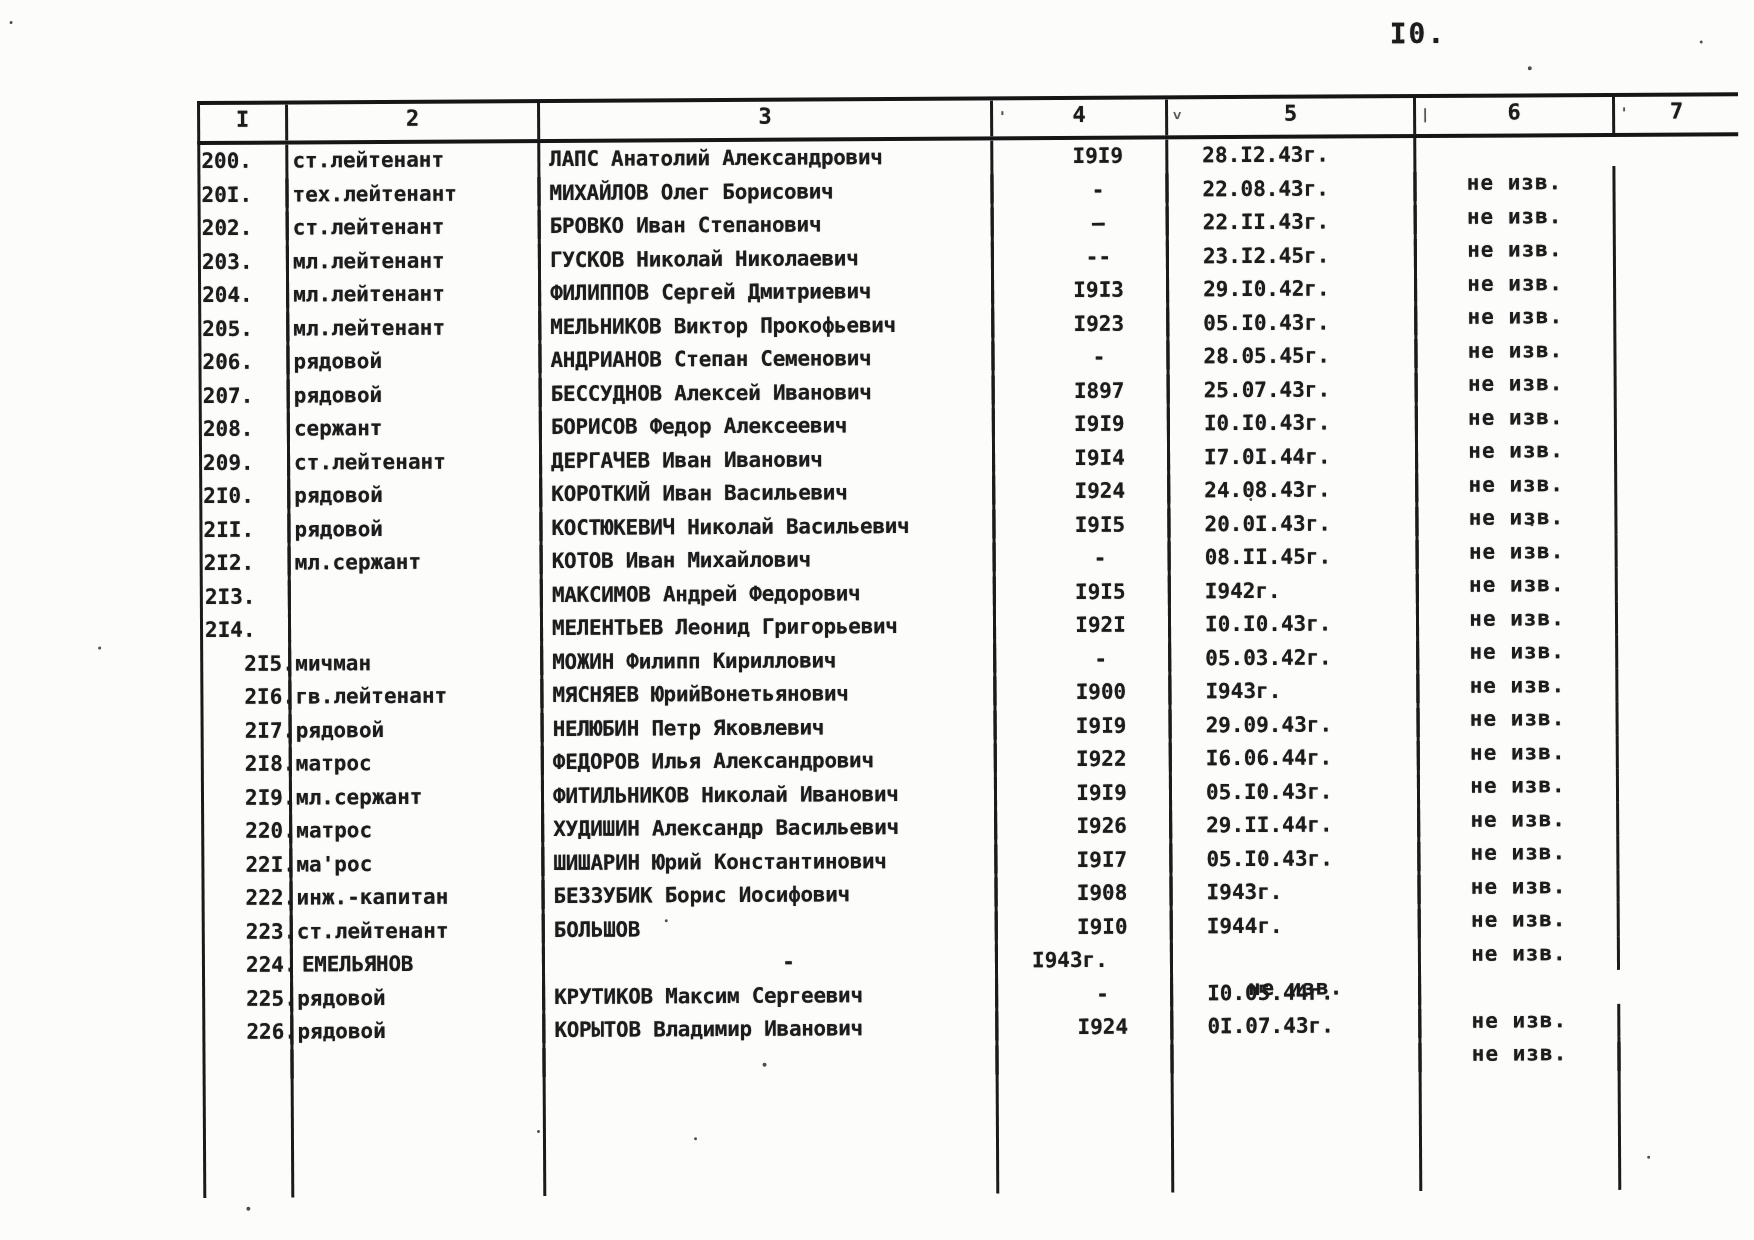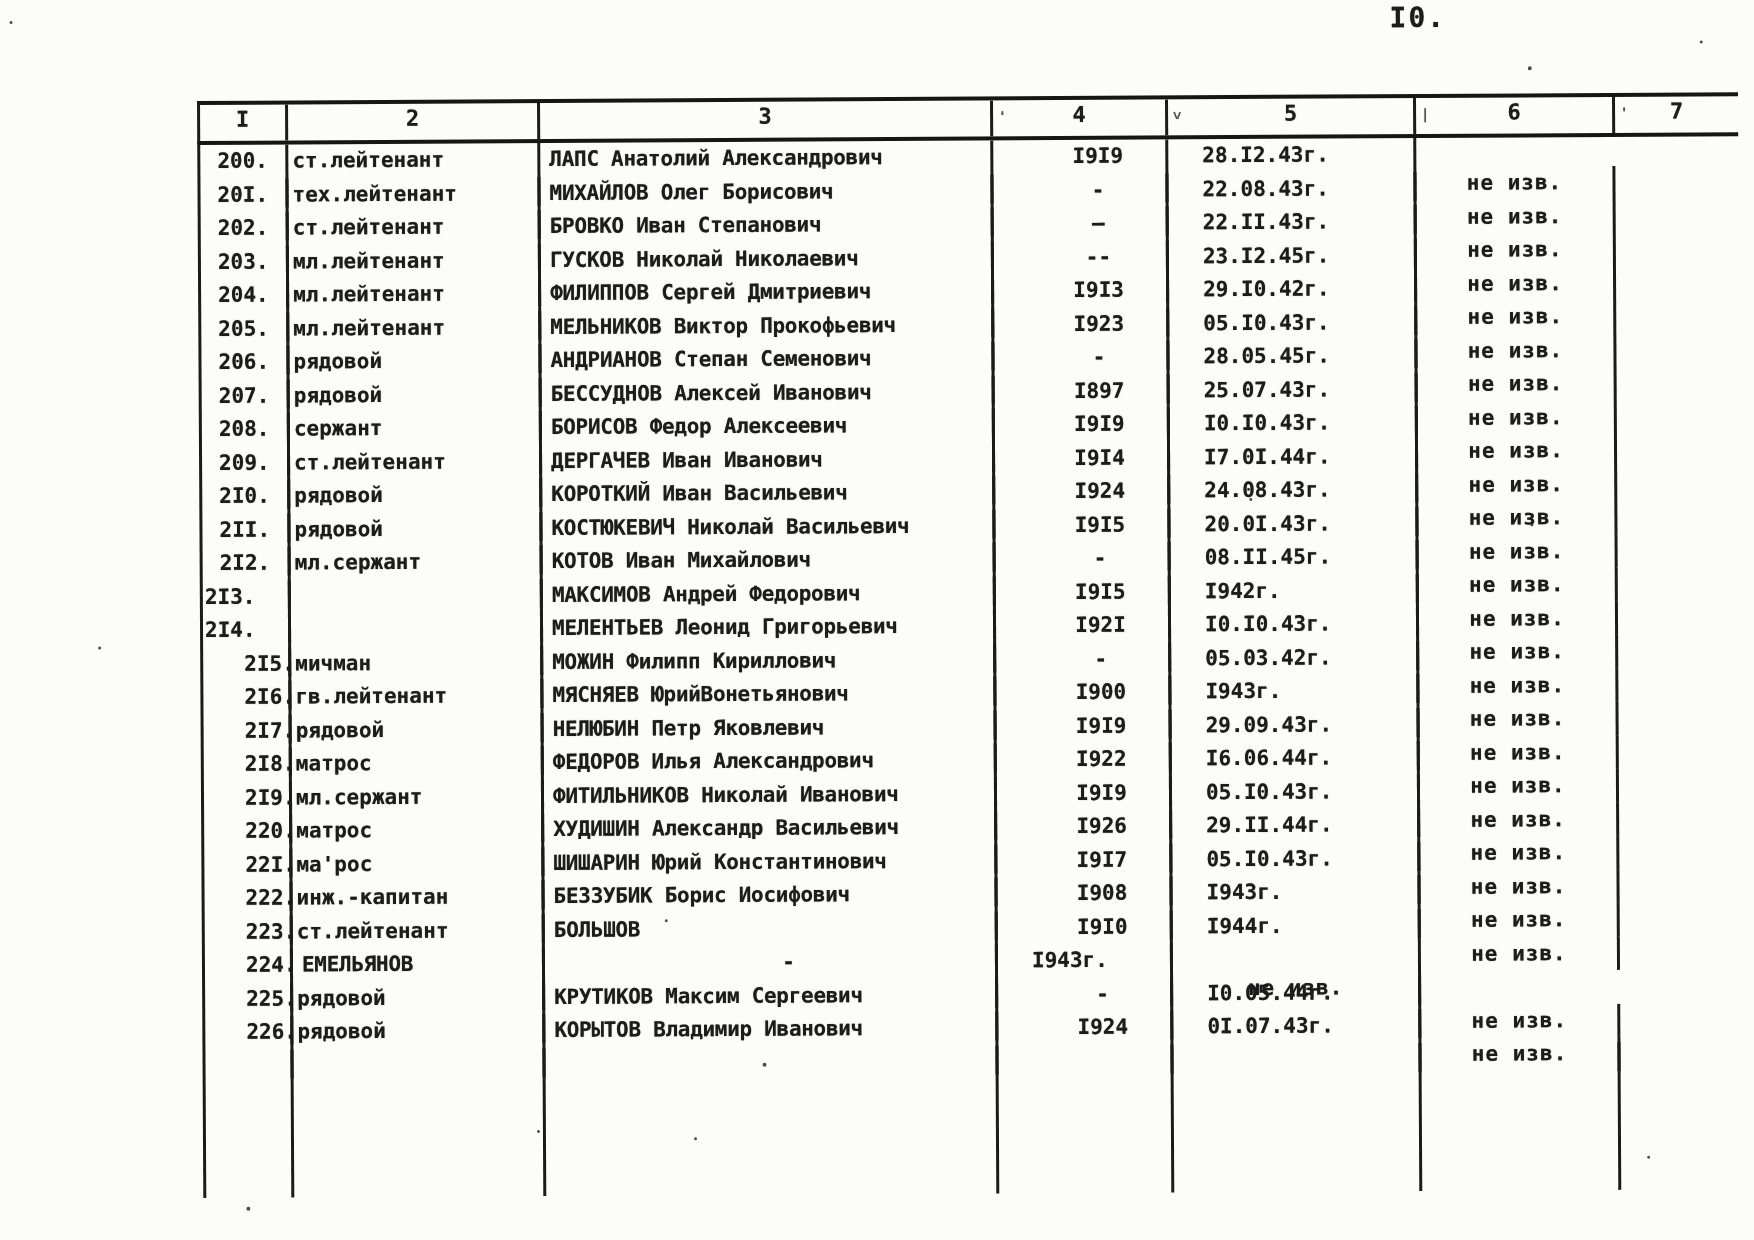--- a/index.html
+++ b/index.html
@@ -7,21 +7,21 @@
     width:1754px;height:1240px;position:relative;overflow:hidden;
     background:#fcfcfb;
     font-family:"DejaVu Sans Mono","Liberation Mono",monospace;
     color:#1c1c1c;
   }
   #scan{
     position:absolute;left:0;top:0;width:1754px;height:1240px;
     transform:rotate(-0.33deg);transform-origin:900px 100px;
   }
   .pageno{
-    position:absolute;left:1390px;top:4px;
+    position:absolute;left:1390px;top:20px;
     font-size:28px;font-weight:700;letter-spacing:2px;
     text-shadow:0 0 1px rgba(0,0,0,.6);
   }
   
   #doc-table{
     position:absolute;left:197px;top:97px;width:1541px;
   }
   .grid{display:grid;grid-template-columns:88px 252px 453px 175px 248px 199px 123px;}
   .cell{box-sizing:border-box;border-right:3px solid #1b1b1b;position:relative;
         white-space:nowrap;overflow:visible;}
@@ -38,21 +38,21 @@
   }
   .tick{
     position:absolute;left:5px;top:1px;font-size:14px;opacity:.75;font-weight:700;
   }
   .brow{border-left:3px solid #1b1b1b;height:33.5px;}
   .brow .cell{
     font-size:21px;font-weight:700;line-height:33.5px;
     text-shadow:0 0 1px rgba(0,0,0,.55);
   }
   .num-cell{padding-left:9px;font-size:22px;}
-  .num-pad-a{padding-left:17px;}
+  .num-pad-a{padding-left:1px;}
   .num-pad-b{padding-left:2px;}
   .num-pad-c{padding-left:41px;}
   .rank-cell{padding-left:4px;}
   .name-cell{padding-left:9px;letter-spacing:-0.3px;}
   .year-cell{text-align:center;padding-left:37px;}
   .date-cell{padding-left:34px;}
   .status-cell{text-align:center;letter-spacing:1px;margin-top:29px;}
   .tailrow{border-left:3px solid #1b1b1b;height:148px;}
   
   .speck{position:absolute;background:#222;border-radius:50%;opacity:.8;}

